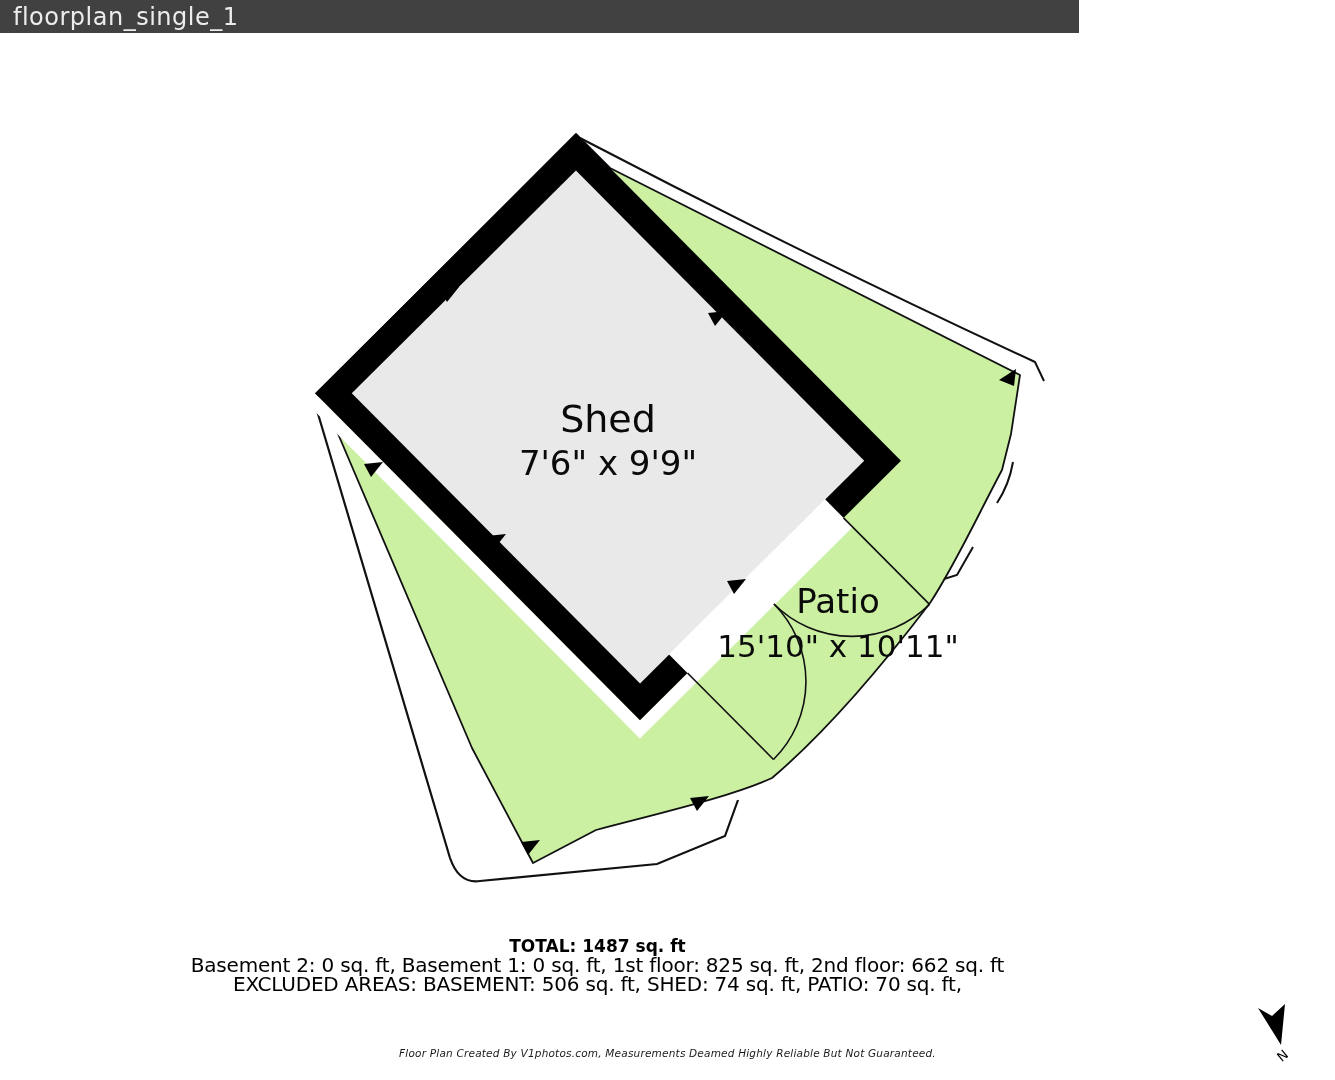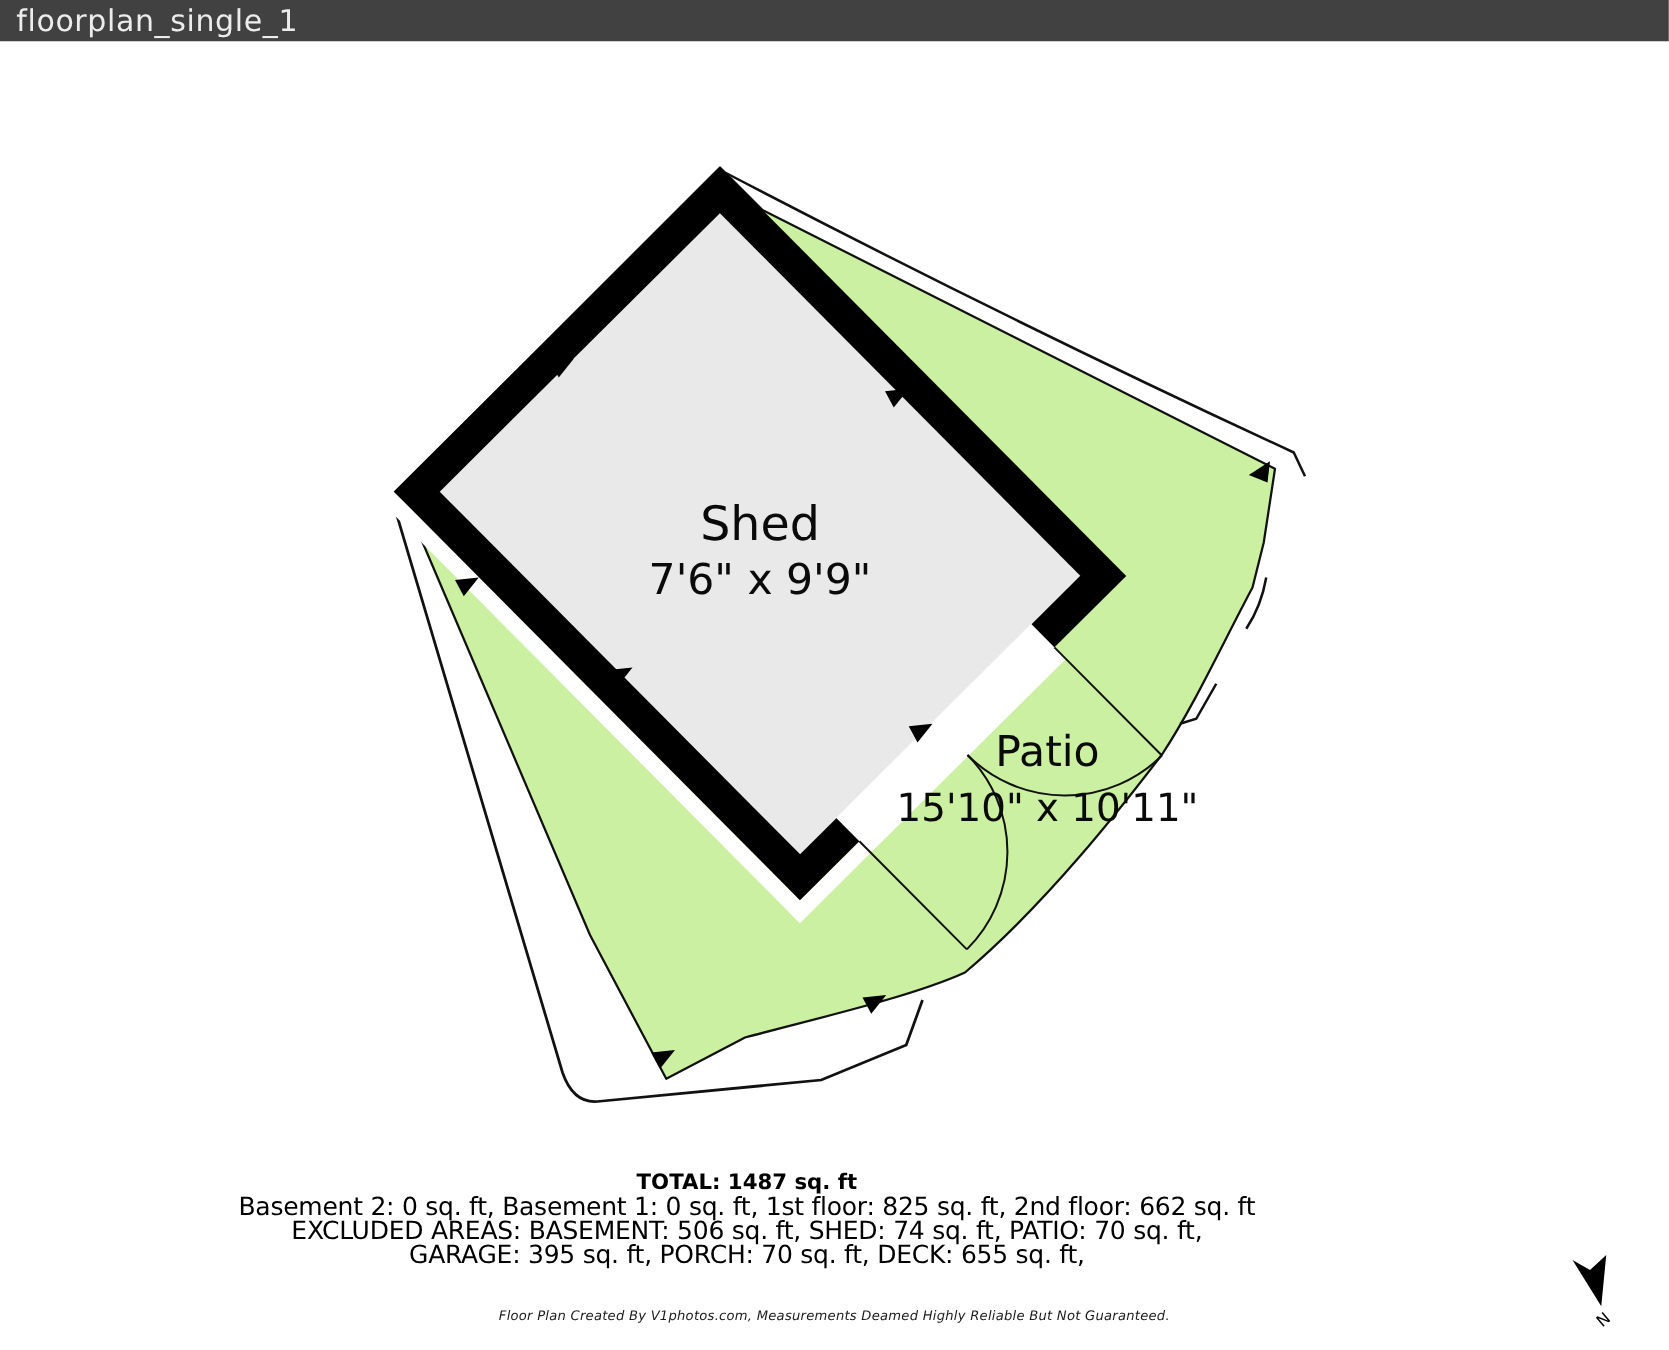--- a/index.html
+++ b/index.html
@@ -1,18 +1,18 @@
 <!DOCTYPE html>
 <html><head>
 <meta charset="utf-8">
 <style>
   html,body{margin:0;padding:0;background:#ffffff;}
   body{width:1335px;height:1080px;position:relative;overflow:hidden;
        font-family:"DejaVu Sans",sans-serif;}
-  .header{position:absolute;top:0;left:0;width:1335px;height:33px;
+  .header{position:absolute;top:0;left:0;width:1079px;height:33px;
           background:#414141;display:flex;align-items:center;z-index:5;}
   .header .title{color:#ececec;font-size:24px;margin-left:13px;letter-spacing:0.5px;}
   .plan-svg{position:absolute;top:33px;left:0;}
   .summary{position:absolute;top:936px;left:0;width:1195px;text-align:center;
            color:#000;z-index:4;}
   .summary .total{font-size:17px;font-weight:bold;line-height:20px;}
   .summary .line{font-size:20px;line-height:19px;letter-spacing:-0.2px;}
   .disclaimer{position:absolute;top:1047px;left:0;width:1335px;text-align:center;
               font-size:10.5px;color:#1a1a1a;letter-spacing:0.2px;z-index:4;font-style:italic;}
 </style>
@@ -76,16 +76,15 @@
   <g>
     <polygon points="1258,1008 1272,1016 1285,1004 1281,1045" fill="#000"></polygon>
     <text x="1283" y="1060" text-anchor="middle" font-size="13" fill="#000" transform="rotate(-40 1283 1056)">N</text>
   </g>
 </svg>
 
 <div class="summary">
   <div class="total">TOTAL: 1487 sq. ft</div>
   <div class="line">Basement 2: 0 sq. ft, Basement 1: 0 sq. ft, 1st floor: 825 sq. ft, 2nd floor: 662 sq. ft</div>
   <div class="line">EXCLUDED AREAS: BASEMENT: 506 sq. ft, SHED: 74 sq. ft, PATIO: 70 sq. ft,</div>
-  <div class="line">GARAGE: 395 sq. ft, PORCH: 70 sq. ft, DECK: 655 sq. ft,</div>
 </div>
 
 <div class="disclaimer">Floor Plan Created By V1photos.com, Measurements Deamed Highly Reliable But Not Guaranteed.</div>
 
 </body></html>

